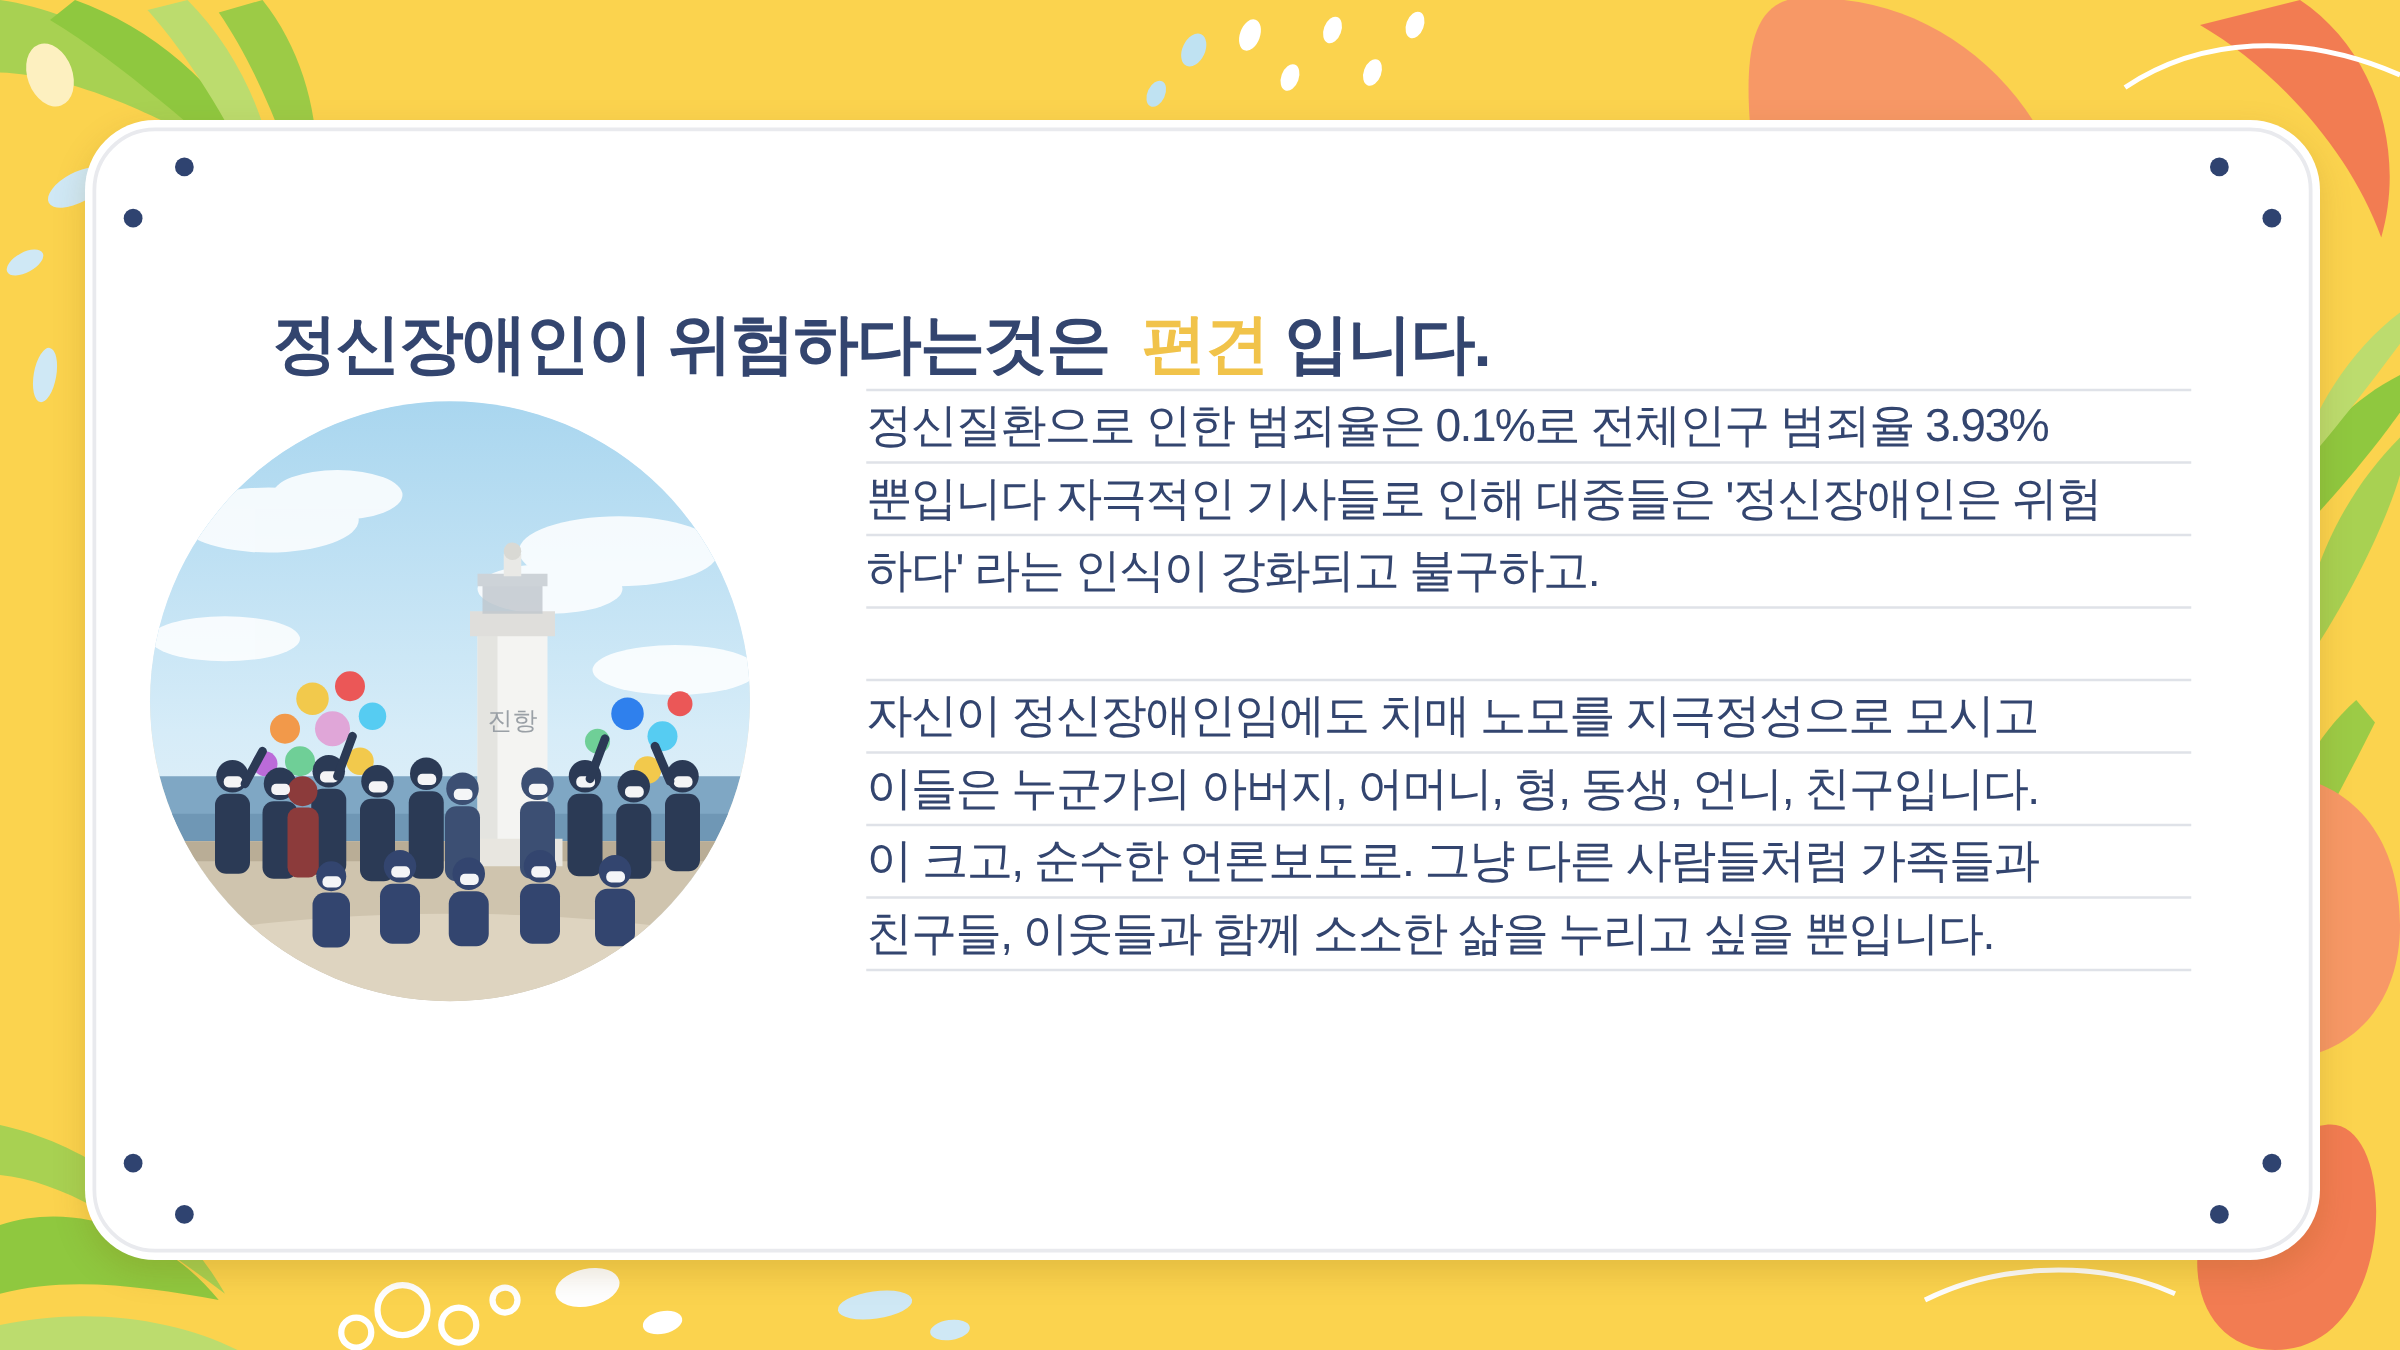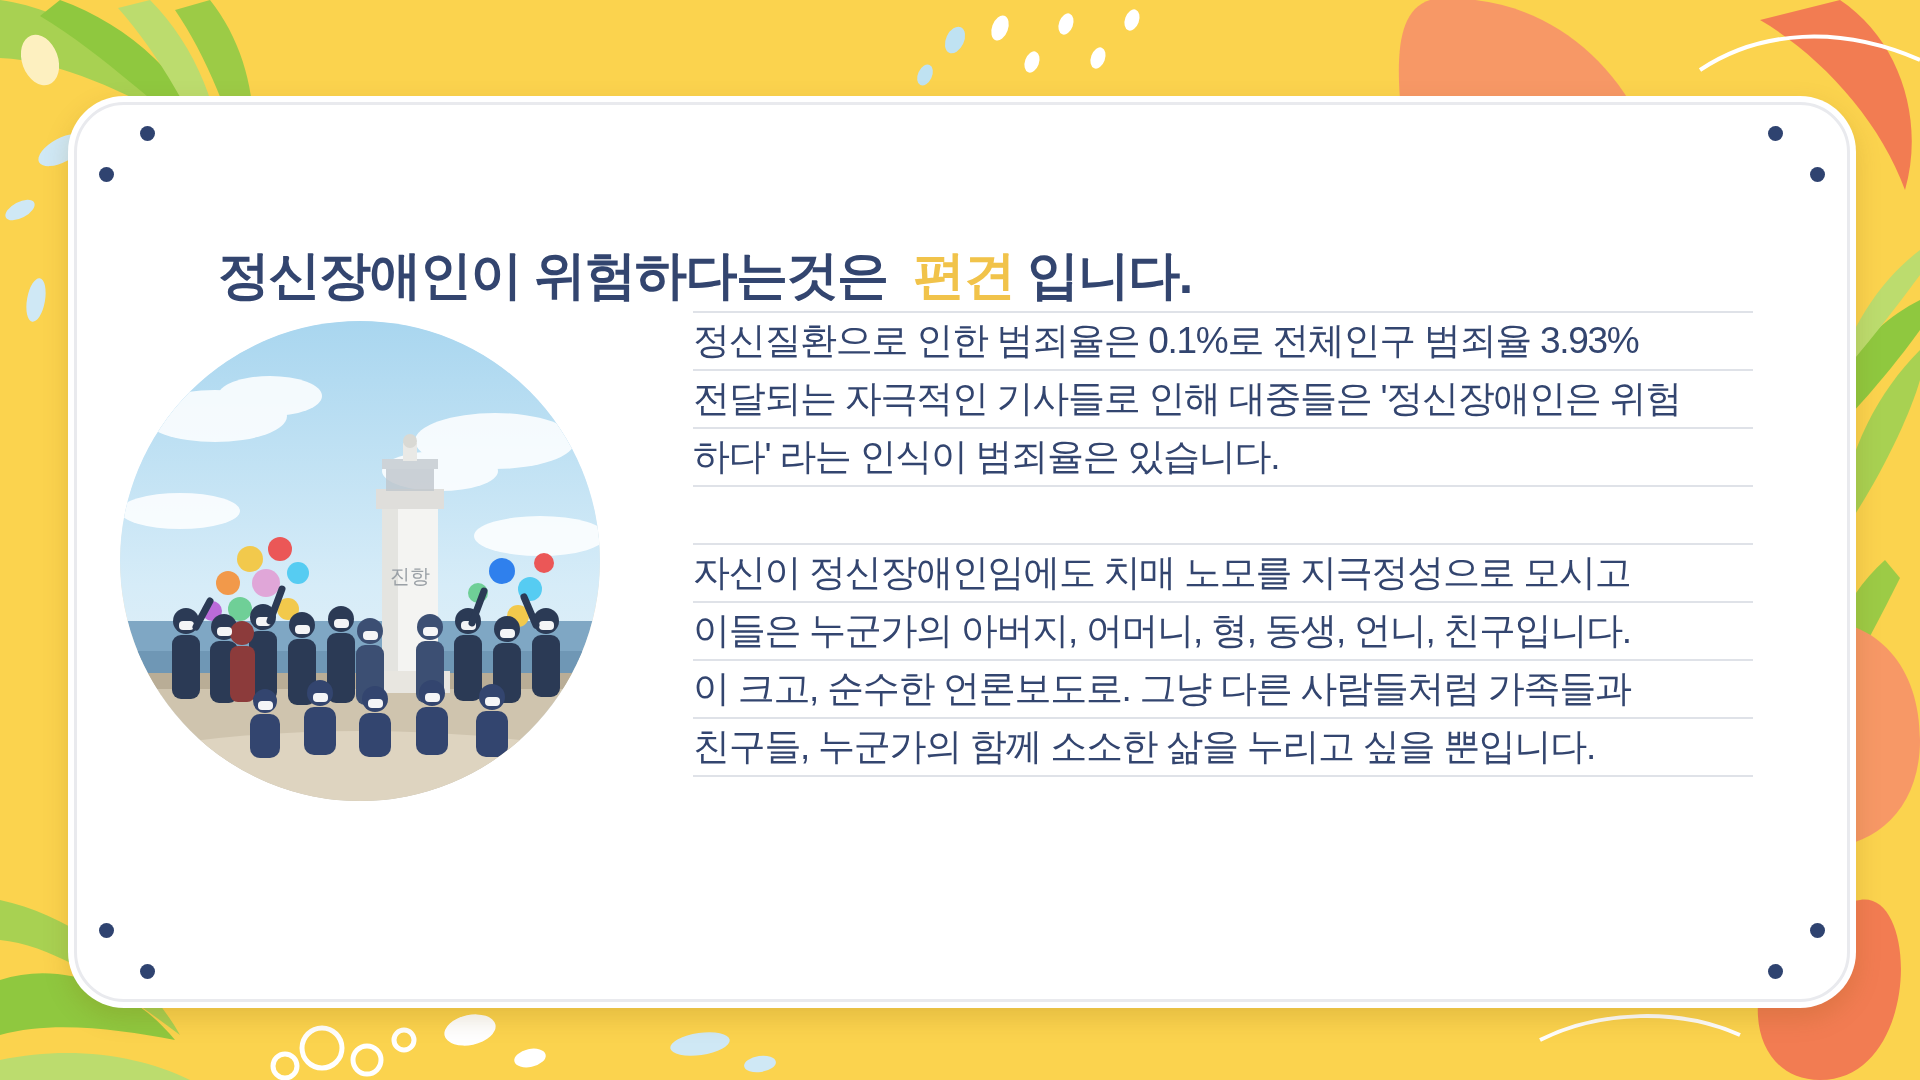--- a/index.html
+++ b/index.html
@@ -315,21 +315,21 @@
               <path d="M416,304 L404,276"></path>
             </g>
           </g>
         </g>
       </svg>
     </div>
   </div>
 
   <div id="textblock">
     <div class="tline">정신질환으로 인한 범죄율은 0.1%로 전체인구 범죄율 3.93%</div>
-    <div class="tline">전달되는 자극적인 기사들로 인해 대중들은 '정신장애인은 위험</div>
-    <div class="tline">하다' 라는 인식이 범죄율은 있습니다.</div>
+    <div class="tline">뿐입니다 자극적인 기사들로 인해 대중들은 '정신장애인은 위험</div>
+    <div class="tline">하다' 라는 인식이 강화되고 불구하고.</div>
     <div class="tline blank">&nbsp;</div>
     <div class="tline">자신이 정신장애인임에도 치매 노모를 지극정성으로 모시고</div>
     <div class="tline">이들은 누군가의 아버지, 어머니, 형, 동생, 언니, 친구입니다.</div>
     <div class="tline">이 크고, 순수한 언론보도로. 그냥 다른 사람들처럼 가족들과</div>
-    <div class="tline">친구들, 누군가의 함께 소소한 삶을 누리고 싶을 뿐입니다.</div>
+    <div class="tline">친구들, 이웃들과 함께 소소한 삶을 누리고 싶을 뿐입니다.</div>
   </div>
 </div>
 
 </body></html>

